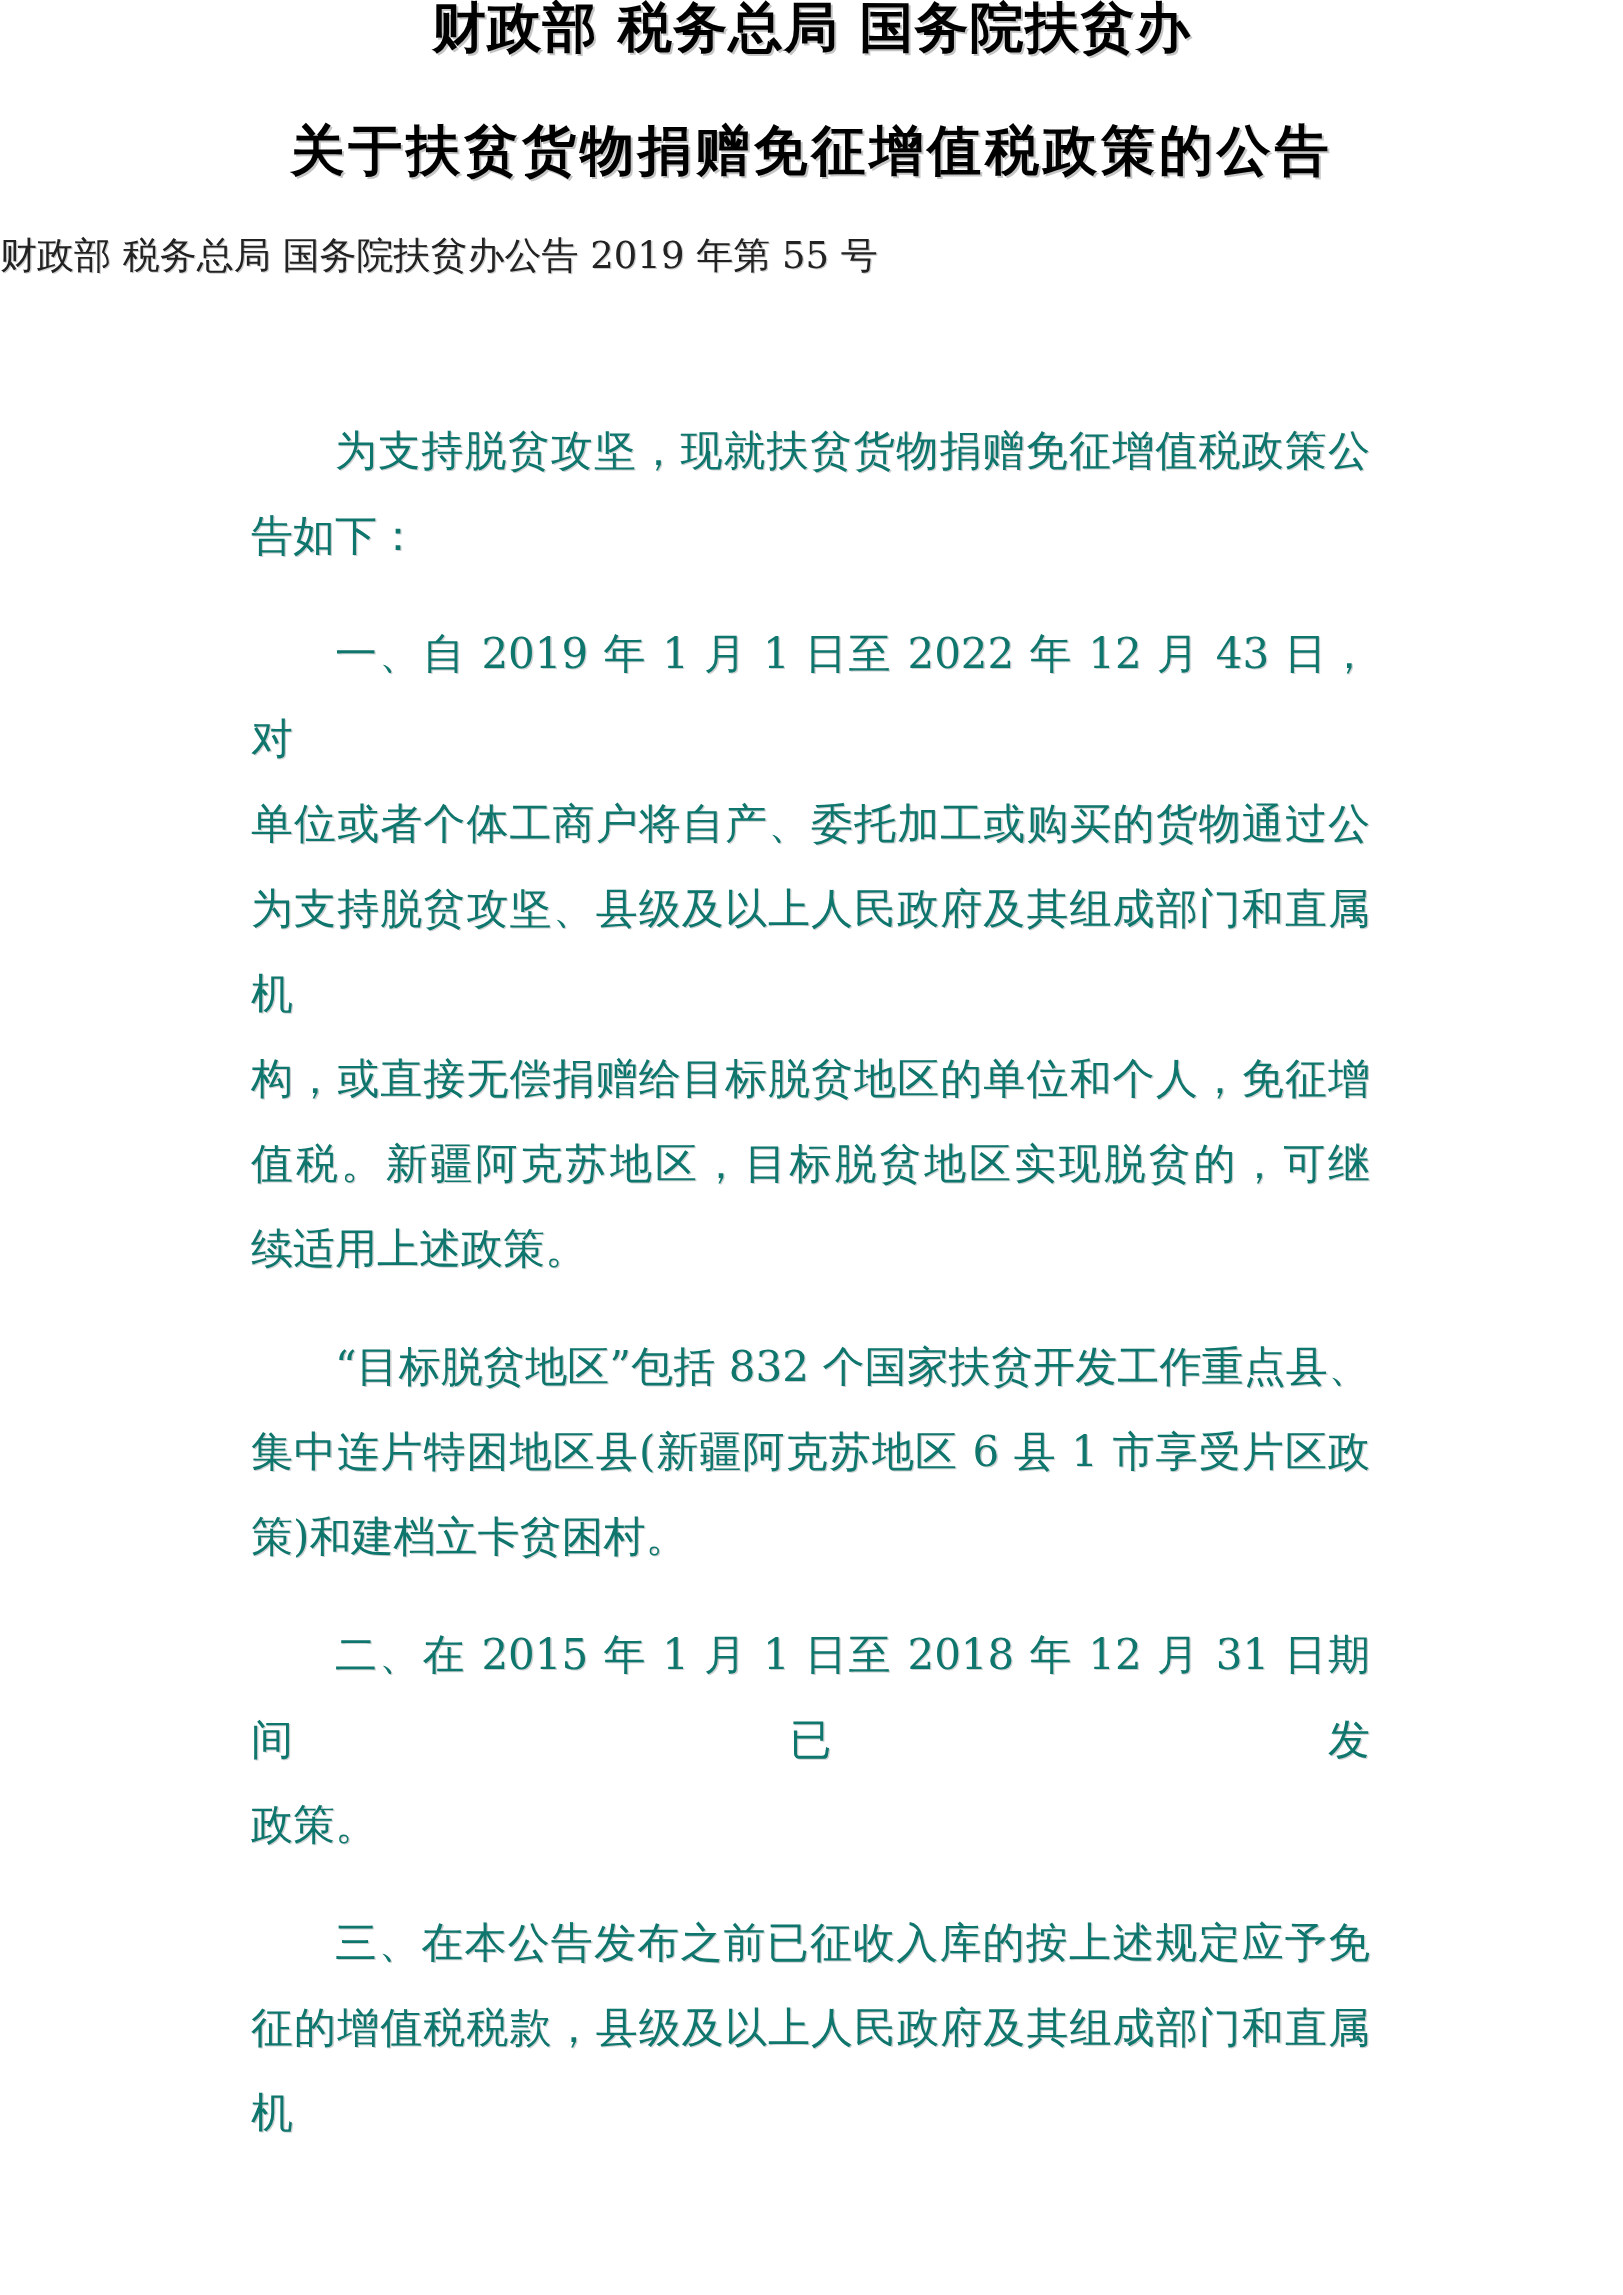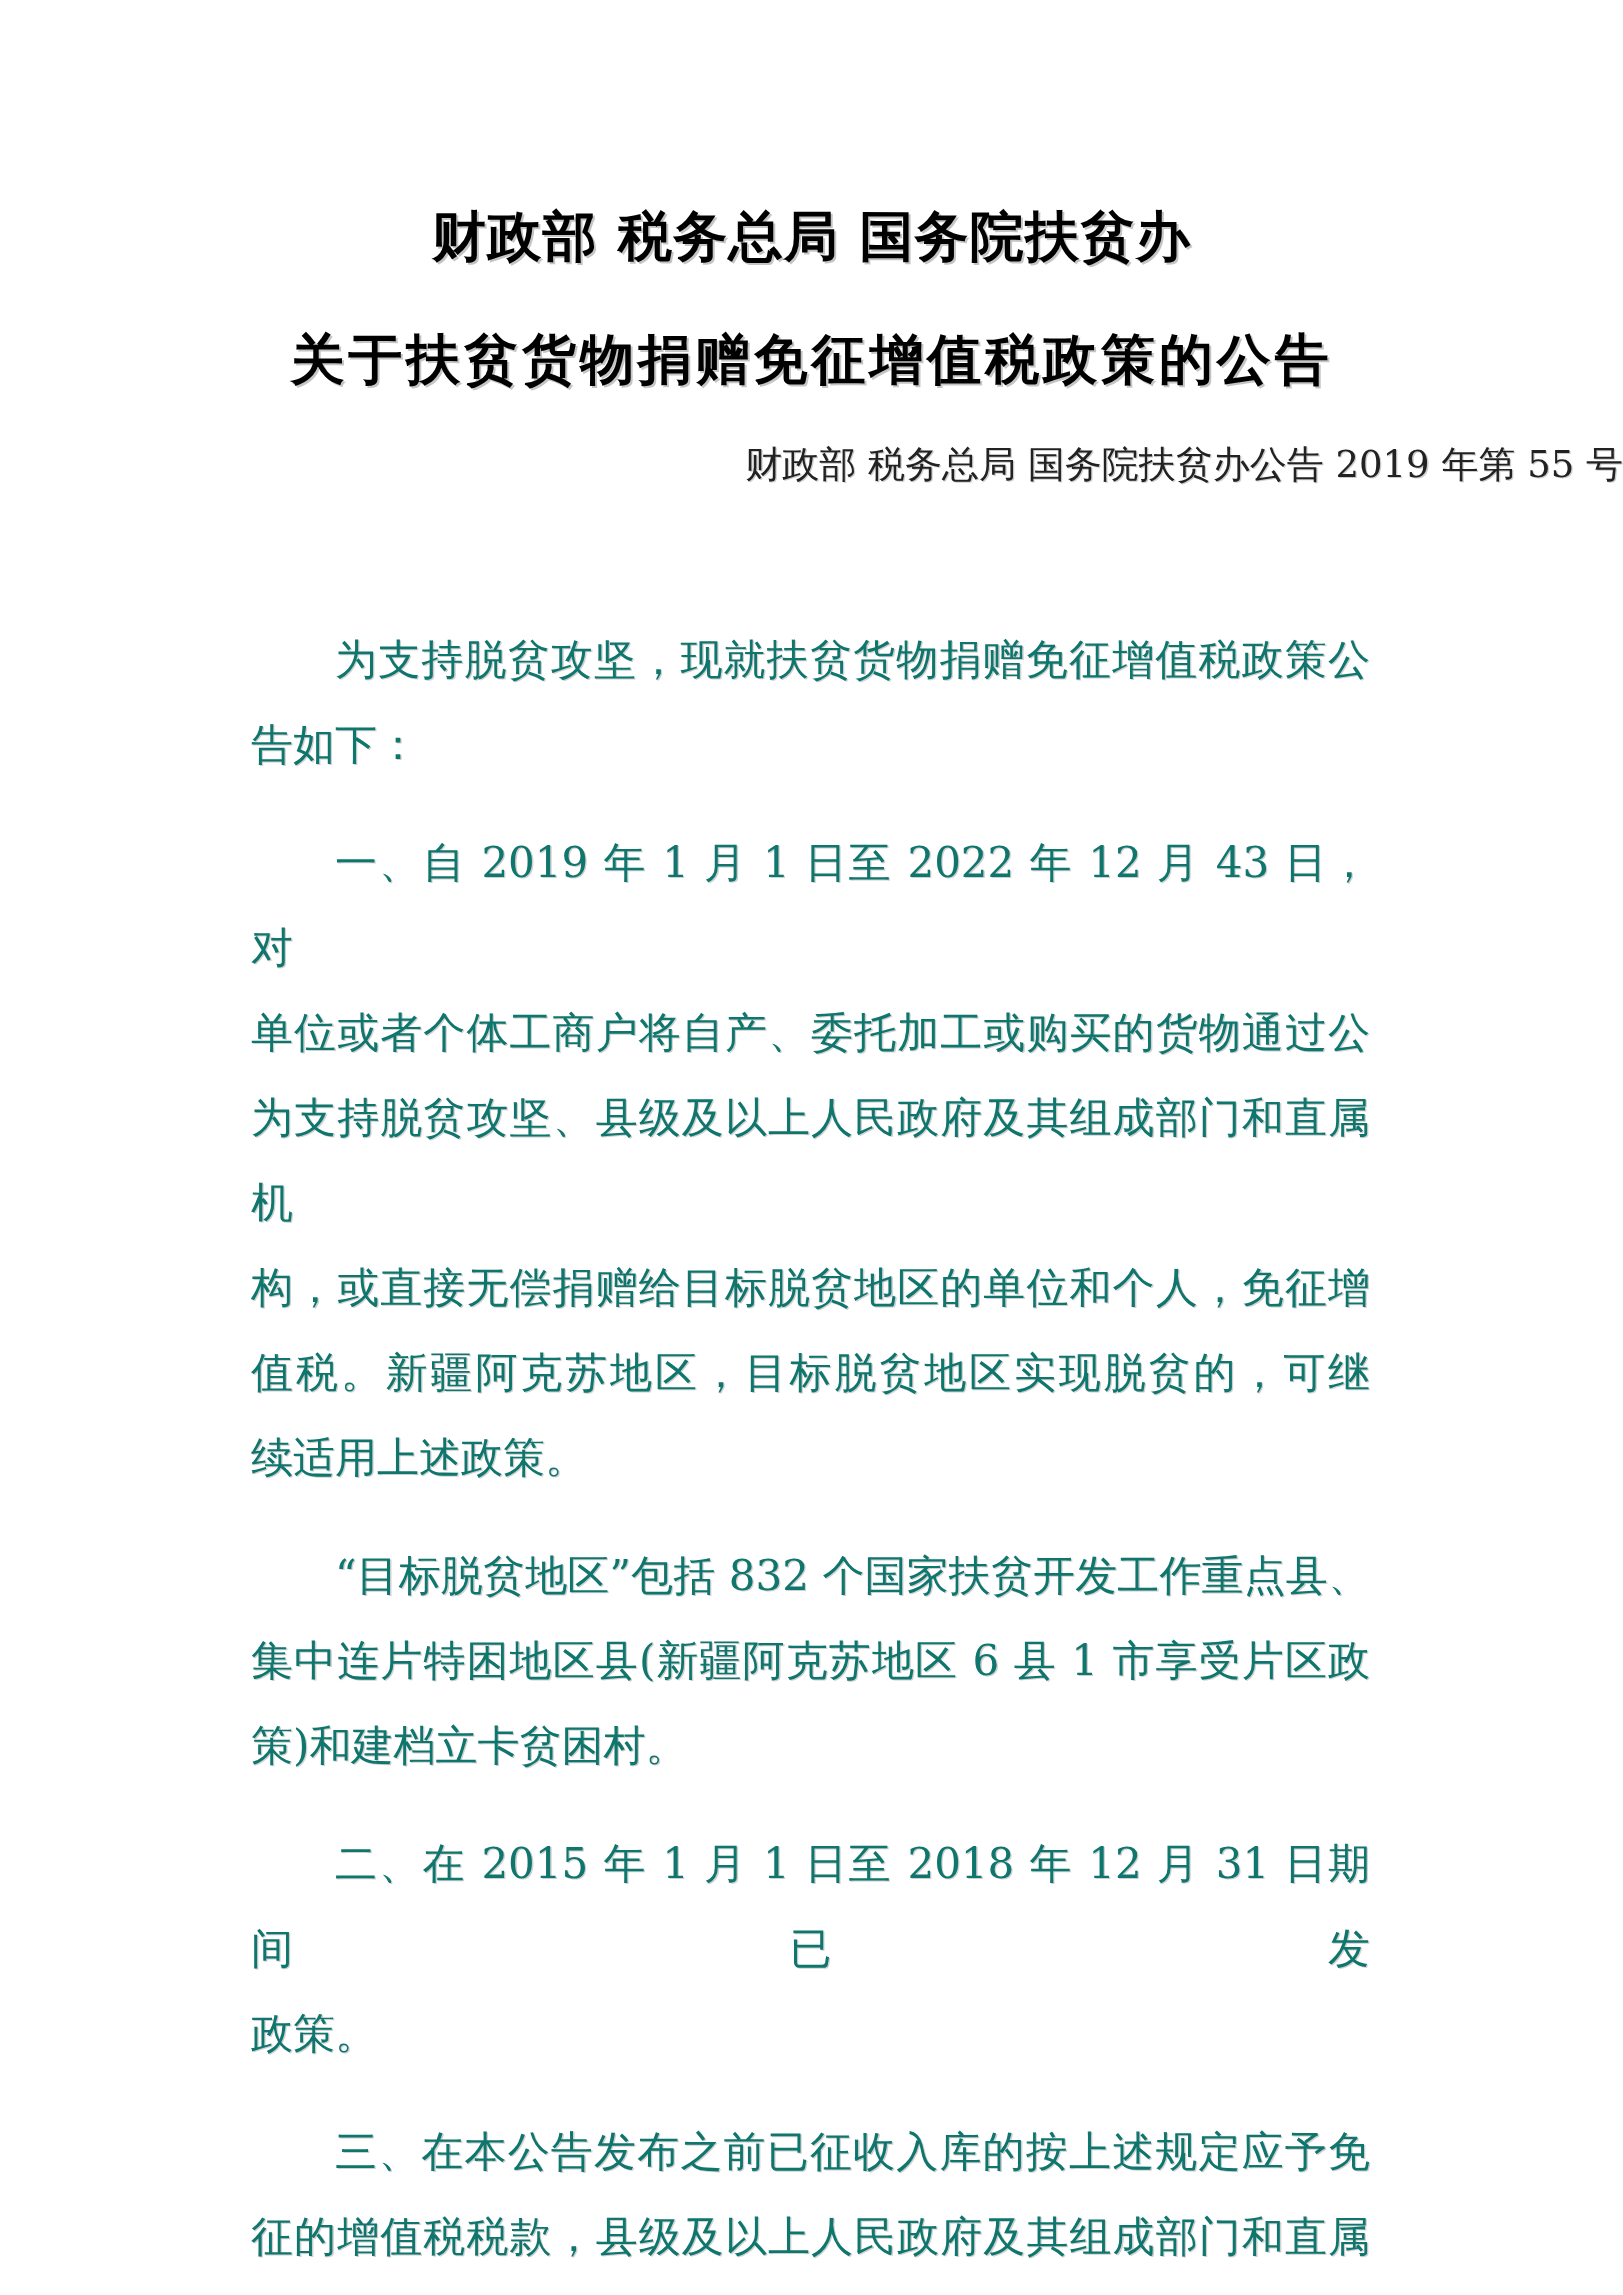--- a/index.html
+++ b/index.html
@@ -9,21 +9,20 @@
   }
   .page {
     position: relative;
     width: 1623px;
     height: 2295px;
     background: #ffffff;
     overflow: hidden;
     font-family: "DejaVu Serif", "Liberation Serif", serif;
     color: #1a1a1a;
     box-sizing: border-box;
-    padding-top: 209px;
   }
   .title-1 {
     margin: 0 auto 69px auto;
     text-align: center;
     font-size: 54px;
     line-height: 1;
     font-weight: bold;
     color: #000000;
     letter-spacing: 1.3px;
     text-shadow: 2px 2px 0 rgba(90,90,90,0.35);
@@ -35,21 +34,21 @@
     font-size: 54px;
     line-height: 1;
     font-weight: bold;
     color: #000000;
     letter-spacing: 3.9px;
     text-shadow: 2px 2px 0 rgba(90,90,90,0.35);
     white-space: nowrap;
   }
   .doc-number {
     margin: 4px auto 134px auto;
-    text-align: right;
+    text-align: left;
     font-size: 37px;
     line-height: 1;
     font-weight: normal;
     color: #222222;
     text-shadow: 1.3px 1.3px 0 rgba(110,110,110,0.35);
     white-space: nowrap;
   }
   .doc-body {
     margin-left: 251px;
     width: 1119px;

